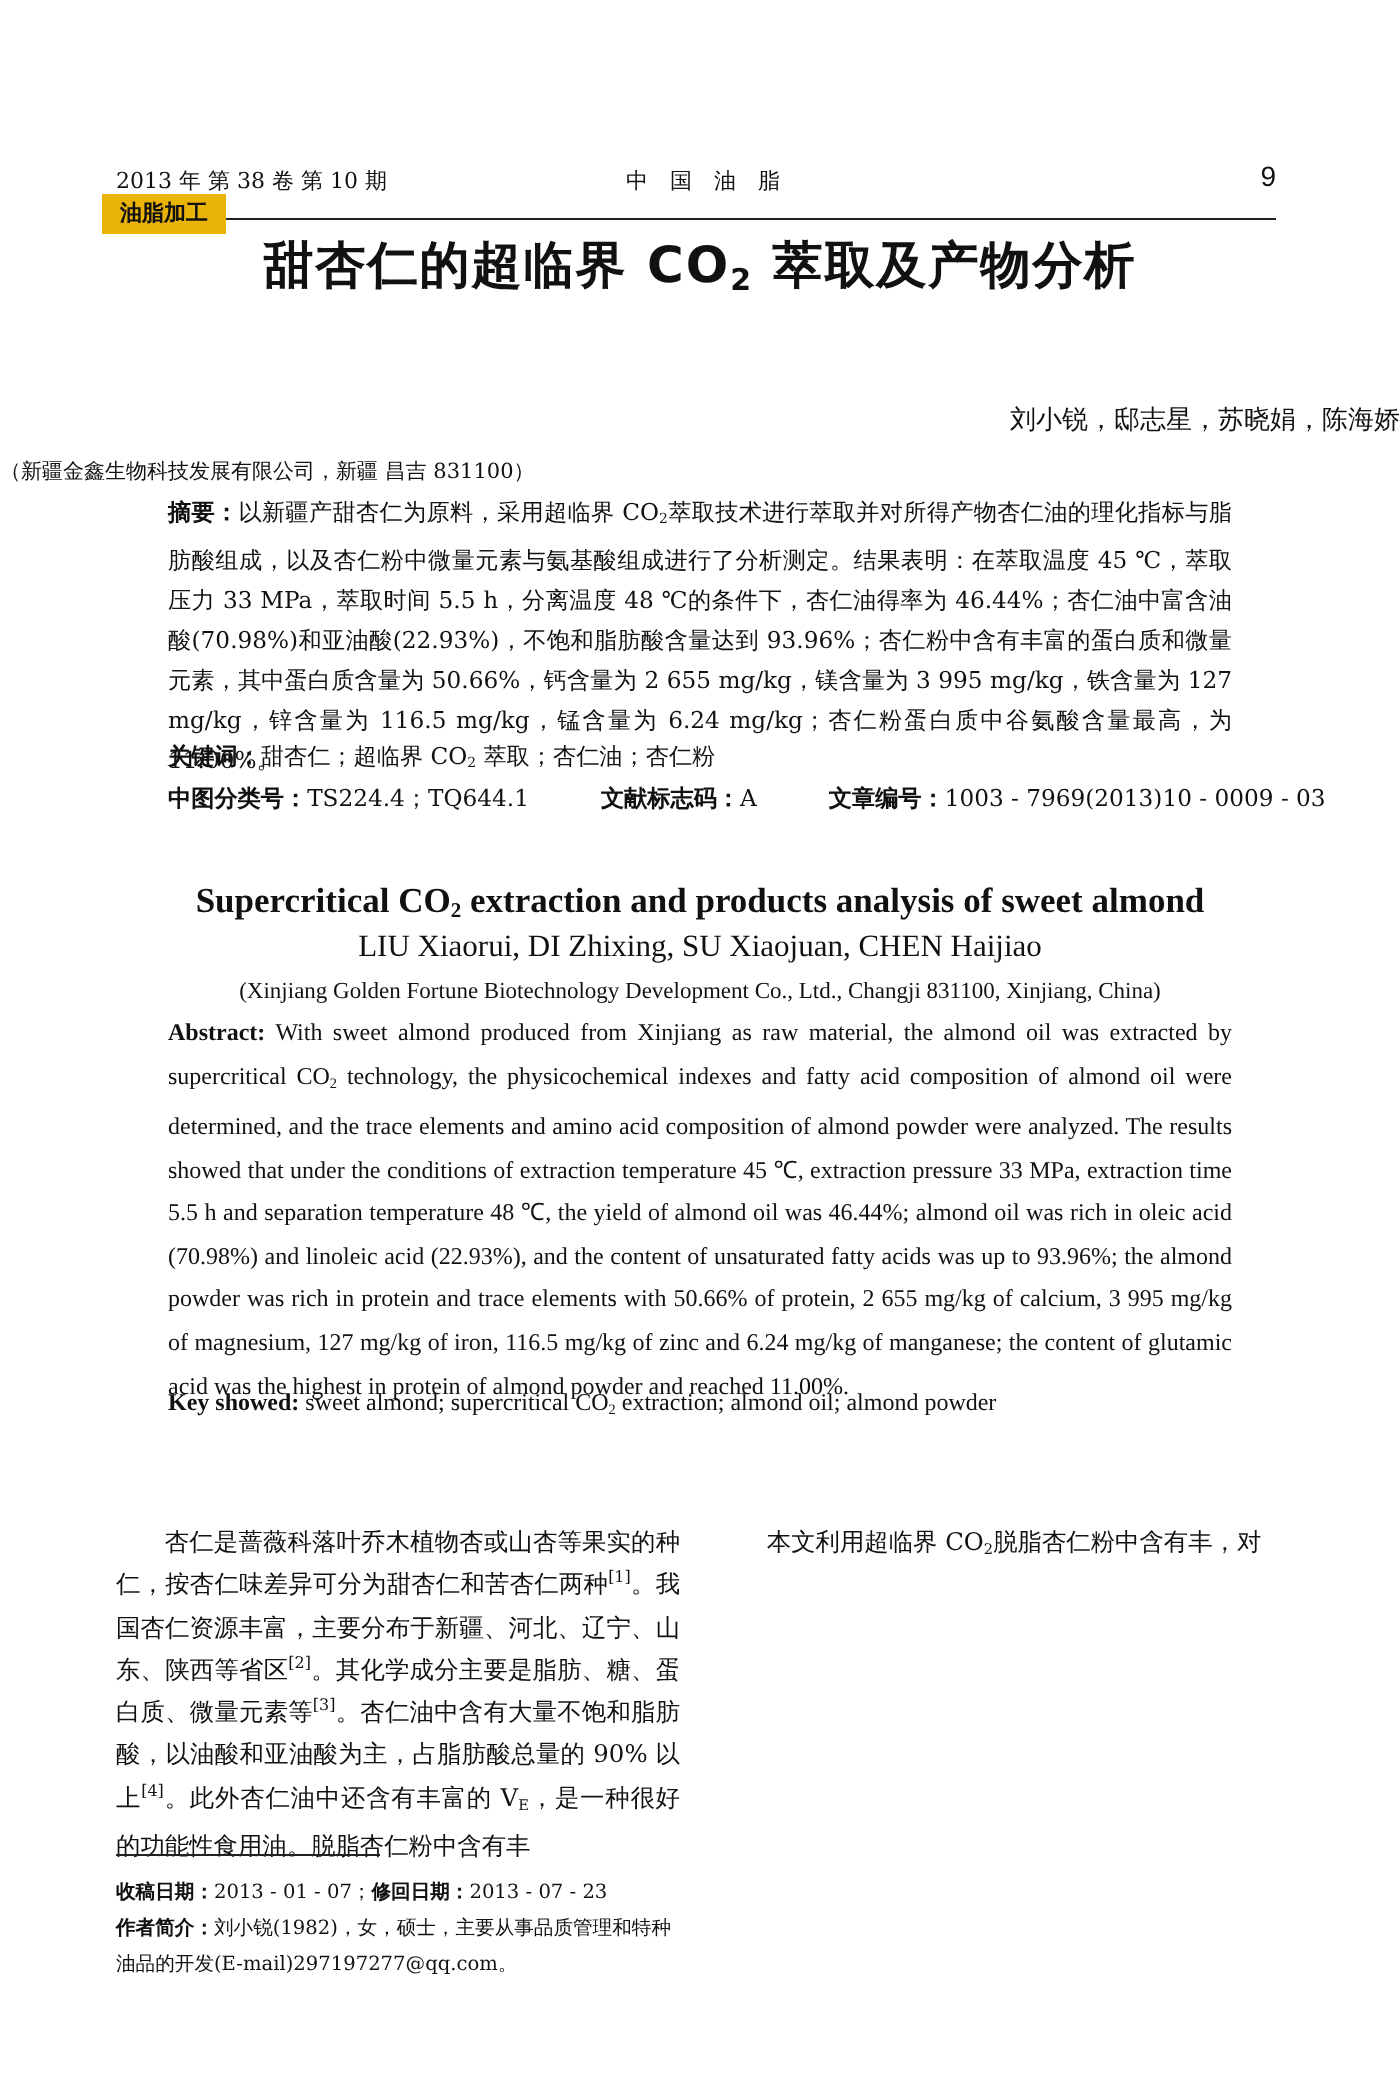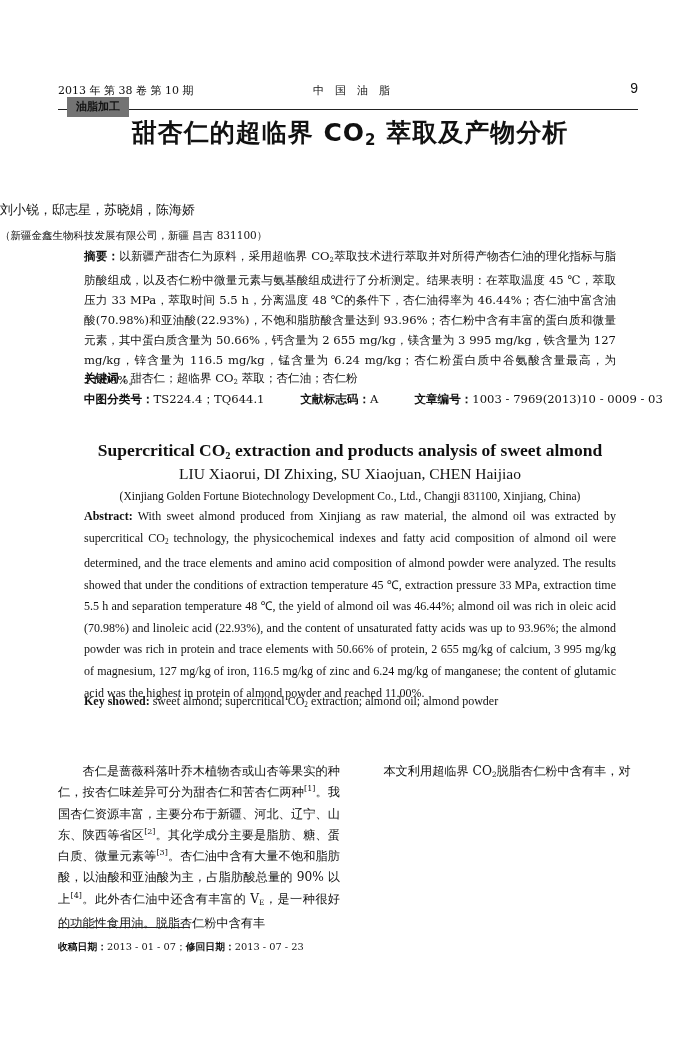--- a/index.html
+++ b/index.html
@@ -7,27 +7,27 @@
   .abs { position: absolute; }
 
   
   .hdr { top: 83px; left: 58px; width: 580px; height: 18px; font-size: 11px; font-family: "DejaVu Serif", serif; }
   .hdr-left { position: absolute; left: 0; top: 0; letter-spacing: 0px; }
   .hdr-center { position: absolute; left: 255px; top: 0; letter-spacing: 11px; }
   .hdr-right { position: absolute; right: 0; top: -3px; font-size: 14px; font-family: "Liberation Sans", sans-serif; }
   .hdr-rule { top: 109px; left: 58px; width: 580px; height: 0; border-top: 1.6px solid #222; }
 
   
-  .tag { top: 97px; left: 67px; width: 62px; height: 20px; background: #737373; font-size: 11px; font-weight: bold; line-height: 20px; text-align: center; color: #111; letter-spacing: 0px; font-family: "DejaVu Sans", sans-serif; }
+  .tag { top: 97px; left: 51px; width: 62px; height: 20px; background: #eab308; font-size: 11px; font-weight: bold; line-height: 20px; text-align: center; color: #111; letter-spacing: 0px; font-family: "DejaVu Sans", sans-serif; }
 
   
   .zh-title { top: 116px; left: 0; width: 700px; text-align: center; font-size: 25px; font-weight: bold; font-family: "DejaVu Sans", sans-serif; letter-spacing: 1px; }
   .zh-title sub, .en-title sub, .sub { font-size: 60%; vertical-align: -0.25em; }
 
-  .zh-authors { top: 201px; left: 0; width: 700px; text-align: left; font-size: 13px; }
+  .zh-authors { top: 201px; left: 0; width: 700px; text-align: right; font-size: 13px; }
   .zh-affil { top: 229px; left: 0; width: 700px; font-size: 10.5px; }
 
   
   .zh-abs { top: 246px; left: 84px; width: 532px; font-size: 11.6px; line-height: 20px; text-align: justify; text-align-last: left; }
   .lbl { font-weight: bold; font-family: "DejaVu Sans", sans-serif; }
   .zh-kw { top: 368px; left: 84px; width: 532px; font-size: 11.6px; line-height: 20px; }
   .zh-cls { top: 389px; left: 84px; width: 560px; font-size: 11.6px; line-height: 20px; white-space: nowrap; }
   .zh-cls span.gap { display: inline-block; width: 36px; }
 
   
@@ -81,17 +81,18 @@
 
 <div class="abs en-kw"><span class="lbl">Key showed:</span> <span>sweet almond; supercritical CO</span><sub class="sub">2</sub><span> extraction; almond oil; almond powder</span></div>
 
 <div class="abs col col-left">
   <p class="indent"><span>杏仁是蔷薇科落叶乔木植物杏或山杏等果实的种仁，按杏仁味差异可分为甜杏仁和苦杏仁两种</span><sup class="ref">[1]</sup><span>。我国杏仁资源丰富，主要分布于新疆、河北、辽宁、山东、陕西等省区</span><sup class="ref">[2]</sup><span>。其化学成分主要是脂肪、糖、蛋白质、微量元素等</span><sup class="ref">[3]</sup><span>。杏仁油中含有大量不饱和脂肪酸，以油酸和亚油酸为主，占脂肪酸总量的 90% 以上</span><sup class="ref">[4]</sup><span>。此外杏仁油中还含有丰富的 V</span><sub class="sub">E</sub><span>，是一种很好的功能性食用油。脱脂杏仁粉中含有丰</span></p>
 </div>
 
 <div class="abs fn-rule"></div>
 <div class="abs footnote">
   <div><span class="lbl">收稿日期：</span><span>2013 - 01 - 07；</span><span class="lbl">修回日期：</span><span>2013 - 07 - 23</span></div>
+  <div><span class="lbl">作者简介：</span><span>刘小锐(1982)，女，硕士，主要从事品质管理和特种油品的开发(E-mail)297197277@qq.com。</span></div>
 </div>
 
 <div class="abs col col-right">
   <p class="indent"><span>本文利用超临界 CO</span><sub class="sub">2</sub><span>脱脂杏仁粉中含有丰，对</span></p>
 </div>
 
 </body></html>

